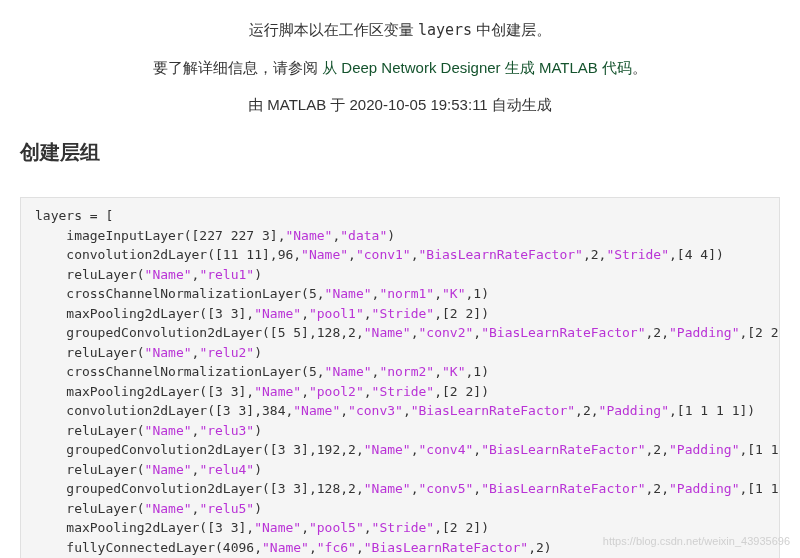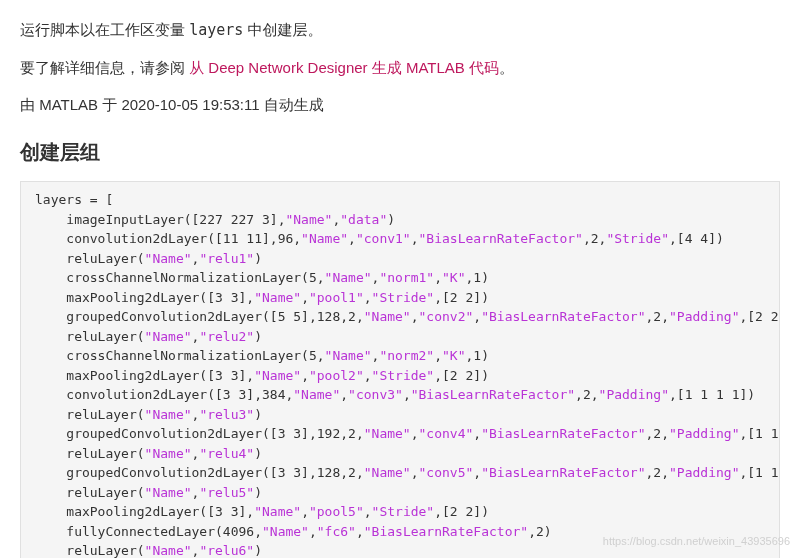--- a/index.html
+++ b/index.html
@@ -5,26 +5,26 @@
   * { margin: 0; padding: 0; box-sizing: border-box; }
   body {
     font-family: -apple-system, BlinkMacSystemFont, "Segoe UI", "Microsoft YaHei", sans-serif;
     background: #fff;
     padding: 16px 20px;
     color: #333;
     font-size: 15px;
     line-height: 1.8;
     width: 800px;
   }
-  p { margin-bottom: 10px; }
-  .link { color: #be185d; text-decoration: none; }
+  p { margin-bottom: 10px; text-align: center; }
+  .link { color: #14532d; text-decoration: none; }
   h2 {
     font-size: 20px;
     font-weight: 600;
-    margin: 16px 0 11px 0;
+    margin: 16px 0 27px 0;
     color: #333;
   }
   .code-block {
     background: #f5f5f5;
     border: 1px solid #e0e0e0;
     padding: 8px 14px;
     font-family: "Menlo", "Consolas", "Monaco", monospace;
     font-size: 13px;
     line-height: 1.5;
     white-space: pre;

